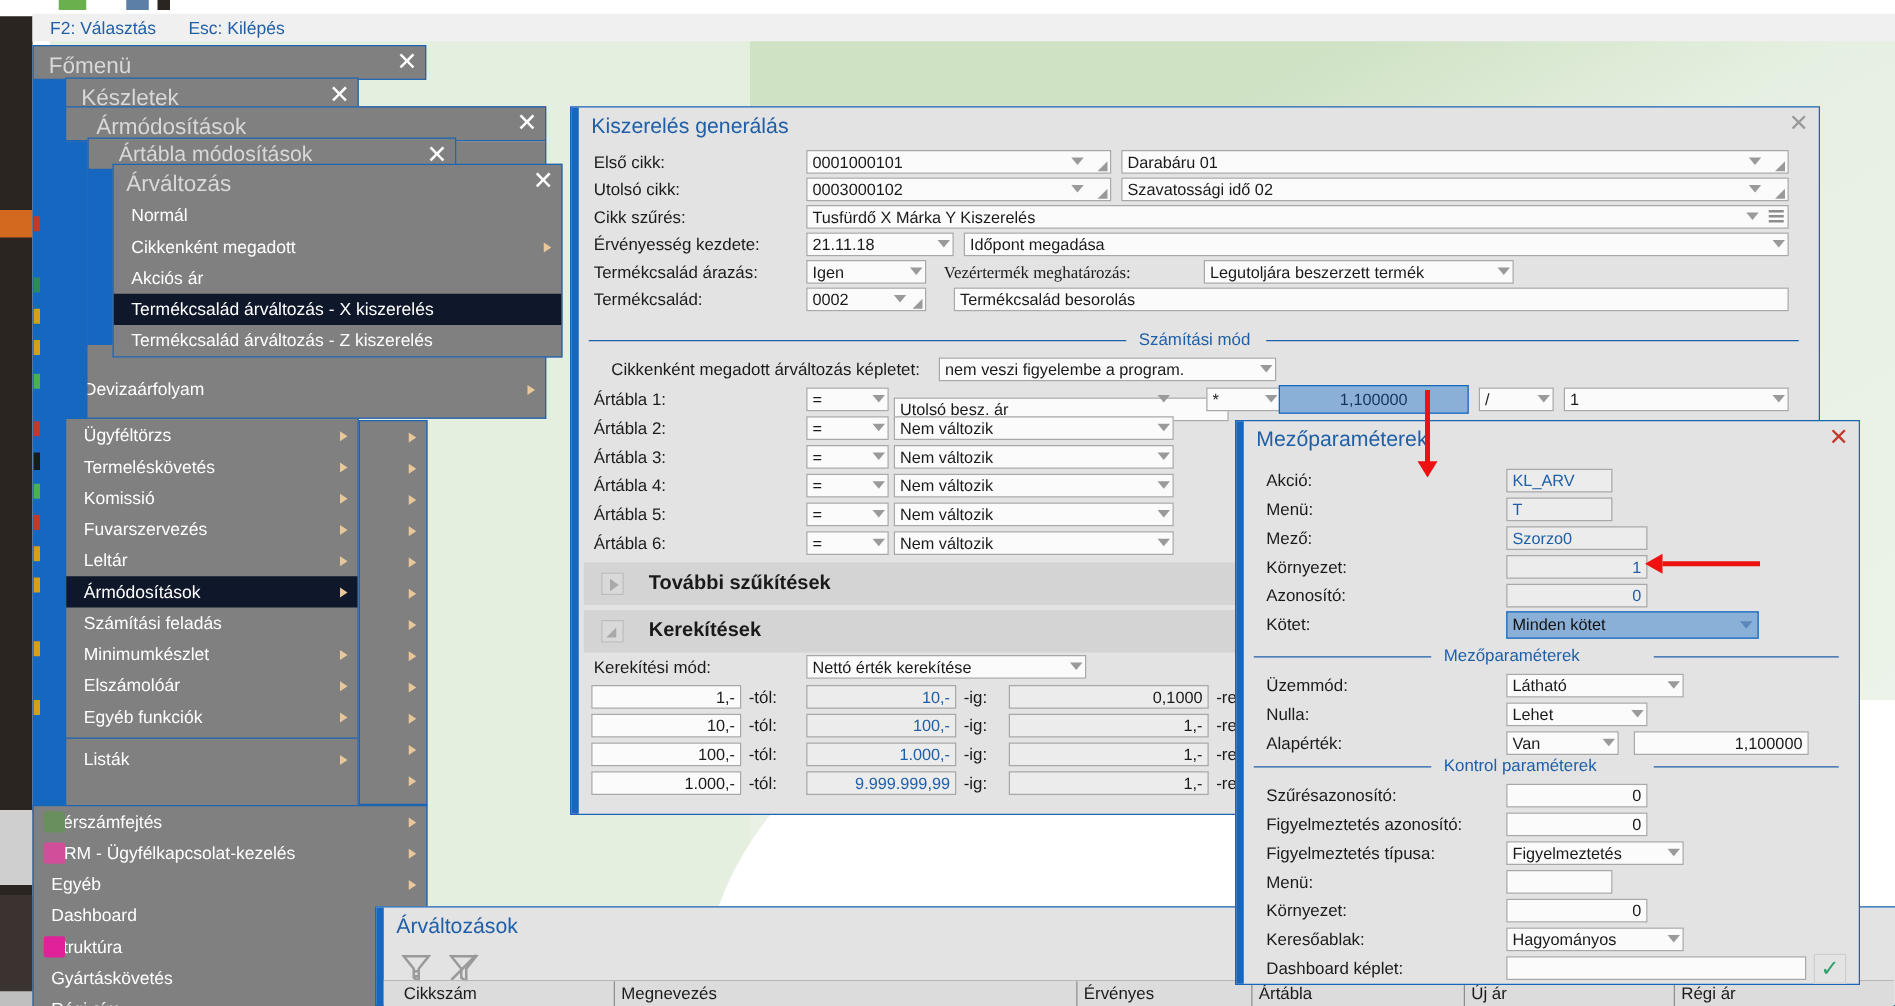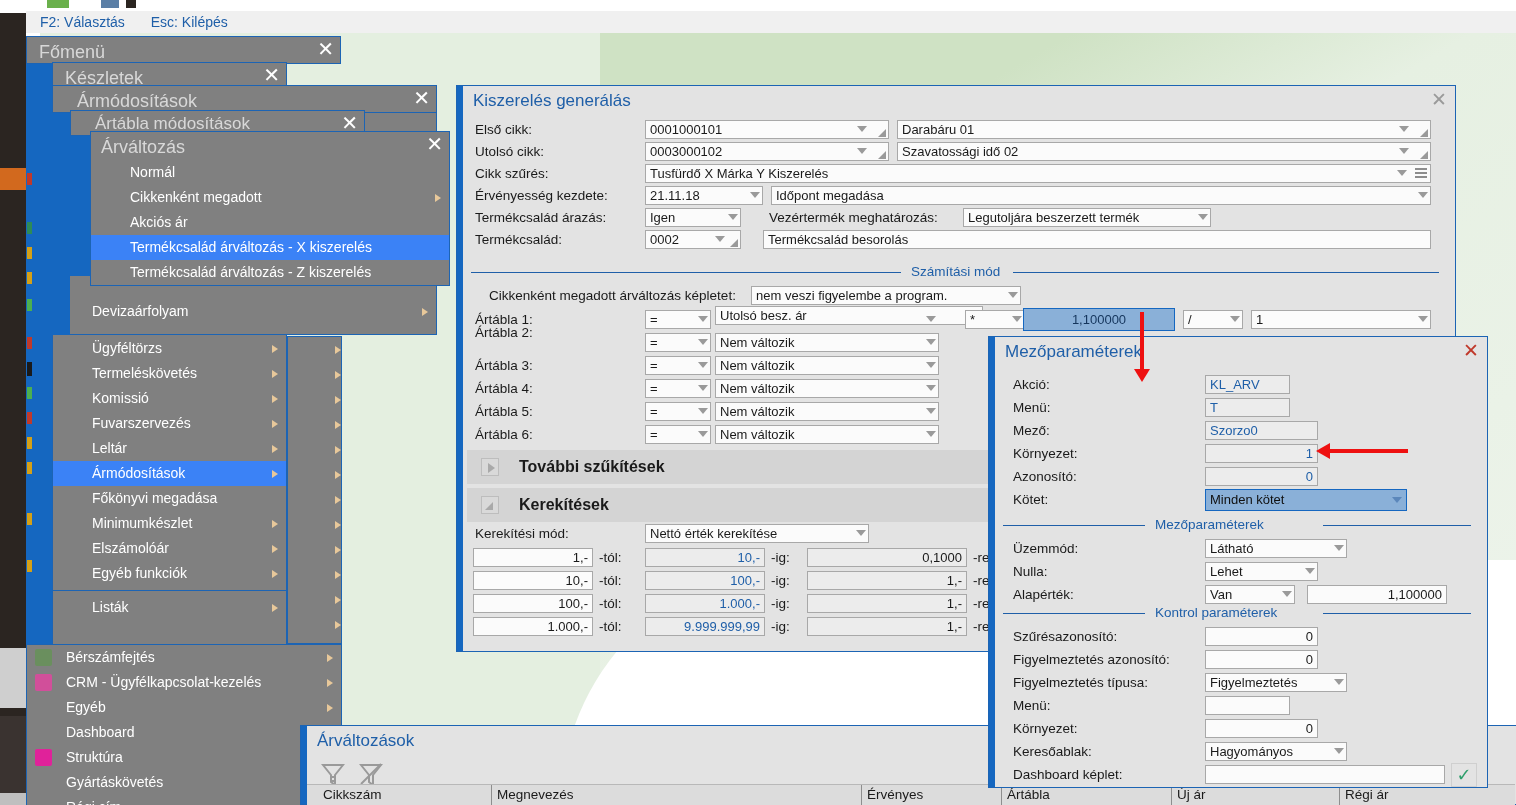--- a/index.html
+++ b/index.html
@@ -53,23 +53,23 @@
     font-size:18px; color:#d8d8d8; padding:2px 10px 2px 12px;
     height:28px; line-height:26px; white-space:nowrap;
   }
   .menuclose {
     position:absolute; right:6px; top:2px;
     font-size:20px; line-height:20px; color:#ffffff; cursor:pointer;
     font-family:"DejaVu Sans", sans-serif; font-weight:300;
   }
   .mitem {
     height:25px; line-height:25px; font-size:14px; color:#ffffff;
-    padding-left:39px; padding-right:22px; white-space:nowrap; position:relative; cursor:default;
-  }
-  .mitem.sel { background:#3b82f6; }
+    padding-left:14px; padding-right:22px; white-space:nowrap; position:relative; cursor:default;
+  }
+  .mitem.sel { background:#0f172a; }
   .mitem .arrow {
     position:absolute; right:8px; top:9px; width:0;height:0;
     border-left:6px solid #e8c89a; border-top:4px solid transparent; border-bottom:4px solid transparent;
   }
   .msep { height:1px; background:#1c64b4; margin:4px 0; }
   .micon { position:absolute; left:8px; top:4px; width:17px; height:17px; border-radius:2px; }
 
   
   .bluebar { position:absolute; background:#1567c0; }
 
@@ -259,21 +259,21 @@
     </div>
     <div class="mitem">
       <span>Leltár</span>
       <span class="arrow"></span>
     </div>
     <div class="mitem sel">
       <span>Ármódosítások</span>
       <span class="arrow"></span>
     </div>
     <div class="mitem">
-      <span>Főkönyvi megadása</span>
+      <span>Számítási feladás</span>
     </div>
     <div class="mitem">
       <span>Minimumkészlet</span>
       <span class="arrow"></span>
     </div>
     <div class="mitem">
       <span>Elszámolóár</span>
       <span class="arrow"></span>
     </div>
     <div class="mitem">
@@ -456,21 +456,21 @@
     <div class="fld" style="left:314px; top:100px; width:660px;">Időpont megadása</div>
     <div style="position:absolute;left:314px;top:100px;width:660px;height:19px;pointer-events:none;">
       <span class="caret"></span>
     </div>
 
     <div class="lbl" style="left:18px; top:124px;">Termékcsalád árazás:</div>
     <div class="fld" style="left:188px; top:122px; width:96px;">Igen</div>
     <div style="position:absolute;left:188px;top:122px;width:96px;height:19px;pointer-events:none;">
       <span class="caret"></span>
     </div>
-    <div class="lbl" style="left:312px; top:124px;">Vezértermék meghatározás:</div>
+    <div class="lbl" style="left:298px; top:124px;font-family:Liberation Serif, serif;">Vezértermék meghatározás:</div>
     <div class="fld" style="left:506px; top:122px; width:248px;">Legutoljára beszerzett termék</div>
     <div style="position:absolute;left:506px;top:122px;width:248px;height:19px;pointer-events:none;">
       <span class="caret"></span>
     </div>
 
     <div class="lbl" style="left:18px; top:146px;">Termékcsalád:</div>
     <div class="fld" style="left:188px; top:144px; width:96px;">0002</div>
     <div style="position:absolute;left:188px;top:144px;width:96px;height:19px;pointer-events:none;">
       <span class="caret" style="right:16px;"></span>
       <span class="corner"></span>
@@ -487,39 +487,39 @@
     <div class="fld" style="left:294px; top:200px; width:270px;">nem veszi figyelembe a program.</div>
     <div style="position:absolute;left:294px;top:200px;width:270px;height:19px;pointer-events:none;">
       <span class="caret"></span>
     </div>
 
     <div class="lbl" style="left:18px; top:226px;">Ártábla 1:</div>
     <div class="fld" style="left:188px; top:224px; width:66px;">=</div>
     <div style="position:absolute;left:188px;top:224px;width:66px;height:19px;pointer-events:none;">
         <span class="caret"></span>
       </div>
-    <div class="fld" style="left:258px; top:220px; width:268px;">Utolsó besz. ár</div>
+    <div class="fld" style="left:258px; top:232px; width:268px;">Utolsó besz. ár</div>
     <div style="position:absolute;left:258px;top:224px;width:224px;height:19px;pointer-events:none;">
         <span class="caret"></span>
       </div>
     <div class="fld" style="left:508px; top:224px; width:60px;">*</div>
     <div style="position:absolute;left:508px;top:224px;width:60px;height:19px;pointer-events:none;">
         <span class="caret"></span>
       </div>
     <div class="fld sel" style="left:566px; top:222px; width:152px; height:23px; line-height:21px;">1,100000</div>
     <div class="fld" style="left:726px; top:224px; width:60px;">/</div>
     <div style="position:absolute;left:726px;top:224px;width:60px;height:19px;pointer-events:none;">
         <span class="caret"></span>
       </div>
     <div class="fld" style="left:794px; top:224px; width:180px;">1</div>
     <div style="position:absolute;left:794px;top:224px;width:180px;height:19px;pointer-events:none;">
         <span class="caret"></span>
       </div>
 
-    <div class="lbl" style="left:18px; top:239px;text-align:center;">Ártábla 2:</div>
+    <div class="lbl" style="left:18px; top:249px;text-align:center;">Ártábla 2:</div>
     <div class="fld" style="left:188px; top:247px; width:66px;">=</div>
     <div style="position:absolute;left:188px;top:247px;width:66px;height:19px;pointer-events:none;">
         <span class="caret"></span>
       </div>
     <div class="fld" style="left:258px; top:247px; width:224px;">Nem változik</div>
     <div style="position:absolute;left:258px;top:247px;width:224px;height:19px;pointer-events:none;">
         <span class="caret"></span>
       </div>
 
     <div class="lbl" style="left:18px; top:272px;">Ártábla 3:</div>

